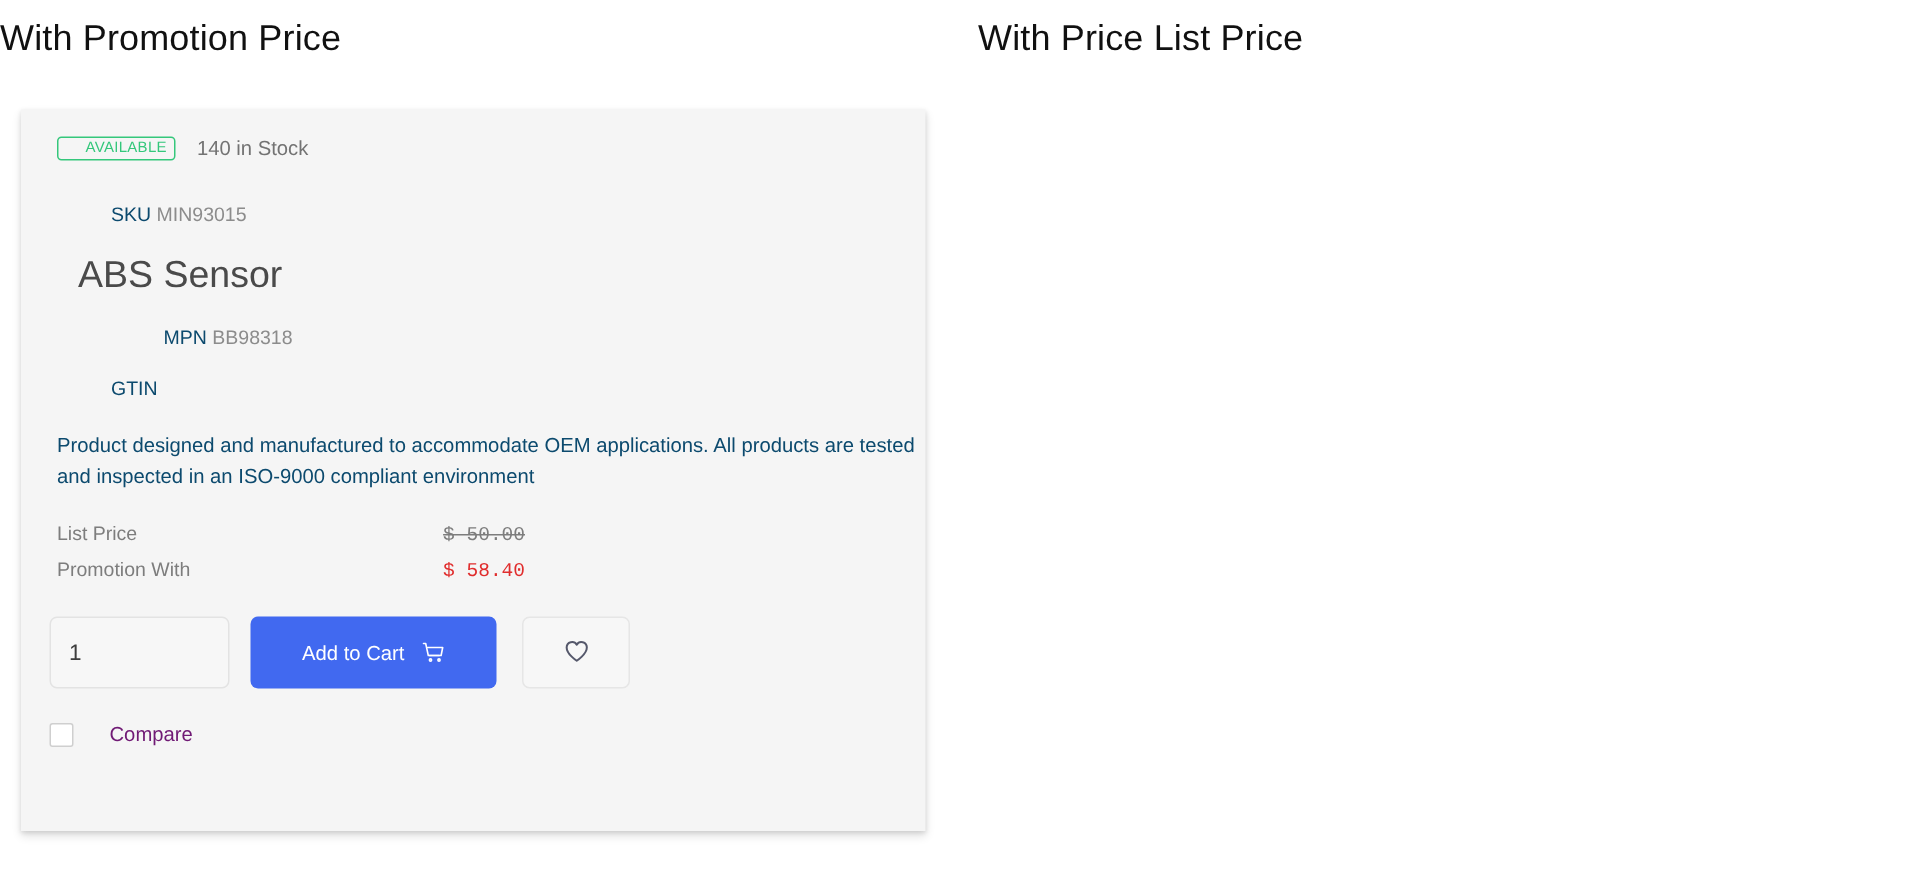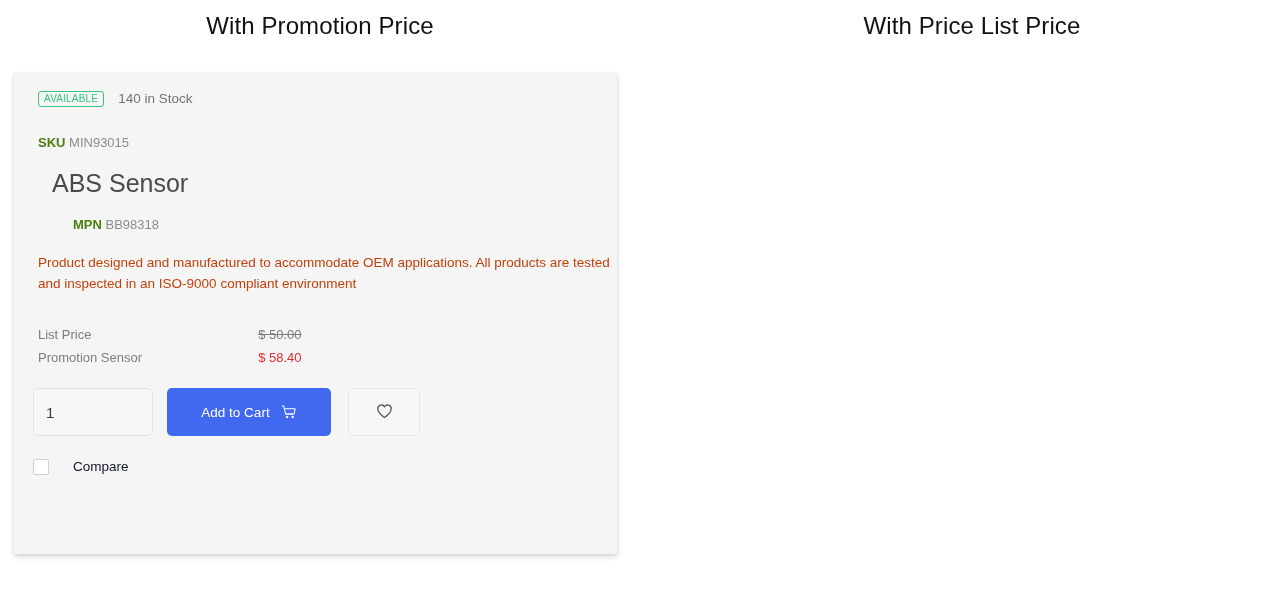--- a/index.html
+++ b/index.html
@@ -16,21 +16,21 @@
   }
 
   .panel {
     position: absolute;
     top: 0;
   }
   .panel-left  { left: 0px;   width: 640px; }
   .panel-right { left: 652px; width: 640px; }
 
   .panel-heading {
-    text-align: center;
+    text-align: left;
     font-size: 24px;
     font-weight: 400;
     color: #111111;
     letter-spacing: 0.1px;
     line-height: 1;
     margin: 0;
     padding-top: 14px;
   }
 
   
@@ -56,56 +56,57 @@
     margin: 0;
     padding: 0;
   }
   .badge-available {
     display: inline-block;
     border: 1px solid #34c77b;
     color: #34c77b;
     font-size: 10px;
     font-weight: 400;
     letter-spacing: 0.2px;
-    padding: 2px 5px 2px 5px;
+    padding: 2px 5px 2px 18px;
     border-radius: 3px;
     line-height: 1;
     background: transparent;
     white-space: nowrap;
   }
   .stock-count {
     font-size: 13.5px;
     color: #737373;
     line-height: 1;
     white-space: nowrap;
   }
 
   .meta-line {
     font-size: 13px;
     color: #8c8c8c;
     line-height: 1;
     white-space: nowrap;
   }
   .meta-line .meta-label {
-    font-weight: 700;
-    color: #4d7c0f;
+    font-weight: 400;
+    color: #0c4a6e;
+    margin-left: 36px;
   }
 
   .product-title {
     font-size: 25px;
     font-weight: 400;
     color: #4a4a4a;
     line-height: 1;
     margin: 0;
     white-space: nowrap;
   }
 
   .description {
     font-size: 13.5px;
-    color: #c2410c;
+    color: #0c4a6e;
     line-height: 21px;
     margin: 0;
   }
   .desc-left  { width: 590px; }
 
   
   .price-table {
     border-collapse: collapse;
   }
   .price-table td {
@@ -113,21 +114,23 @@
     font-size: 13px;
     line-height: 23px;
     vertical-align: baseline;
     white-space: nowrap;
   }
   .price-label {
     color: #7d7d7d;
     font-size: 13px;
   }
   .price-value {
+    text-align: right;
     font-size: 14.5px;
+    font-family: Liberation Mono, monospace;
   }
   .price-struck {
     color: #7d7d7d;
     text-decoration: line-through;
   }
   .price-promo {
     color: #e02d2d;
   }
 
   
@@ -189,21 +192,21 @@
     height: 16px;
     border: 1px solid #cfcfcf;
     background: #ffffff;
     border-radius: 2px;
     box-sizing: border-box;
     cursor: pointer;
     flex: none;
   }
   .compare-label {
     font-size: 13.5px;
-    color: #0f172a;
+    color: #701a75;
     line-height: 1;
   }
 </style>
 </head>
 <body>
 
 <div class="panel panel-left">
   <h1 class="panel-heading">With Promotion Price</h1>
 
   <div class="card card-left">
@@ -218,31 +221,35 @@
       <span>MIN93015</span>
     </div>
 
     <div class="product-title" style="margin-top:22px; margin-left:28px;">ABS Sensor</div>
 
     <div class="meta-line" style="margin-top:22px; margin-left:14px;padding-left:35px;">
       <span class="meta-label">MPN</span>
       <span>BB98318</span>
     </div>
 
+    <div class="meta-line" style="margin-top:21px; margin-left:14px;">
+      <span class="meta-label">GTIN</span>
+      <span></span>
+    </div>
 
     <p class="description desc-left" style="margin-top:21px; margin-left:14px;">Product designed and manufactured to accommodate OEM applications. All products are tested and inspected in an ISO-9000 compliant environment</p>
 
-    <table class="price-table" style="margin-top:29px; margin-left:14px; width:312px;">
+    <table class="price-table" style="margin-top:16px; margin-left:14px; width:312px;">
       <tbody>
           <tr>
         <td class="price-label">List Price</td>
         <td class="price-value price-struck">$ 50.00</td>
       </tr>
       <tr>
-        <td class="price-label">Promotion Sensor</td>
+        <td class="price-label">Promotion With</td>
         <td class="price-value price-promo">$ 58.40</td>
       </tr>
     </tbody>
       </table>
 
     <div class="actions" style="margin-top:19px; margin-left:9px;">
       <div class="qty-box">
         <span>1</span>
       </div>
       <button class="btn-cart" style="width:164px; margin-left:14px;">

